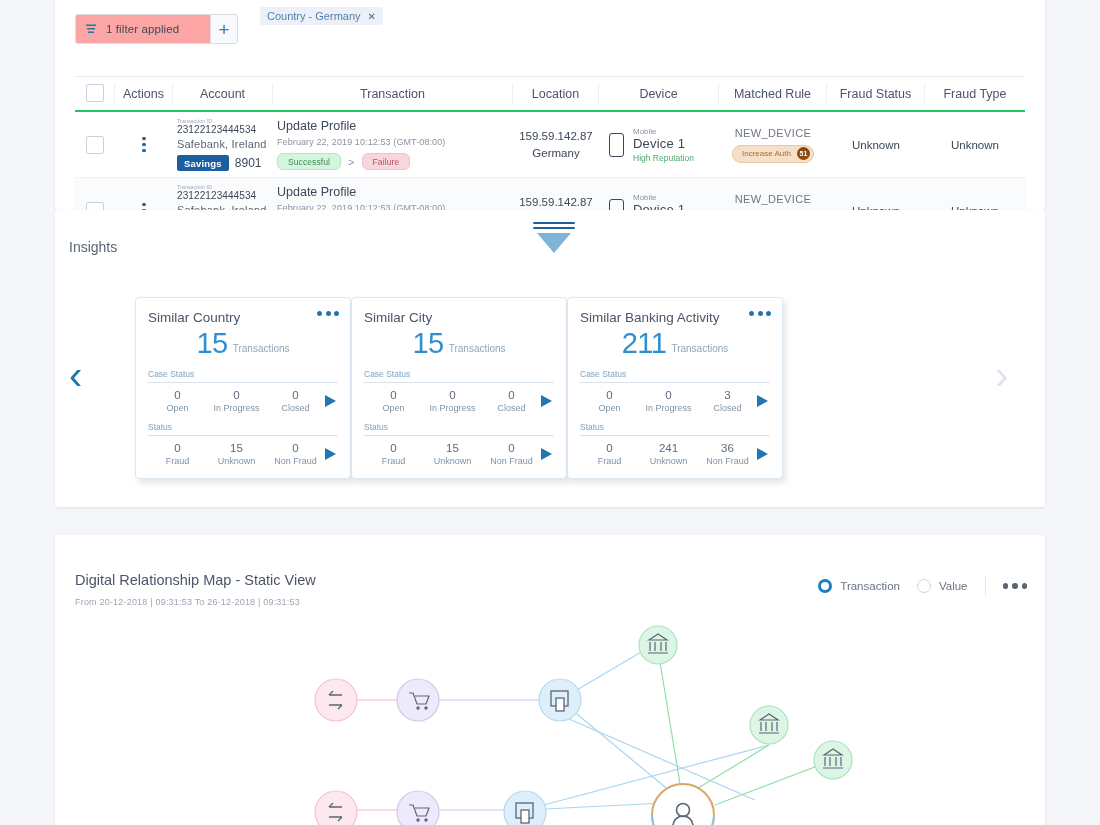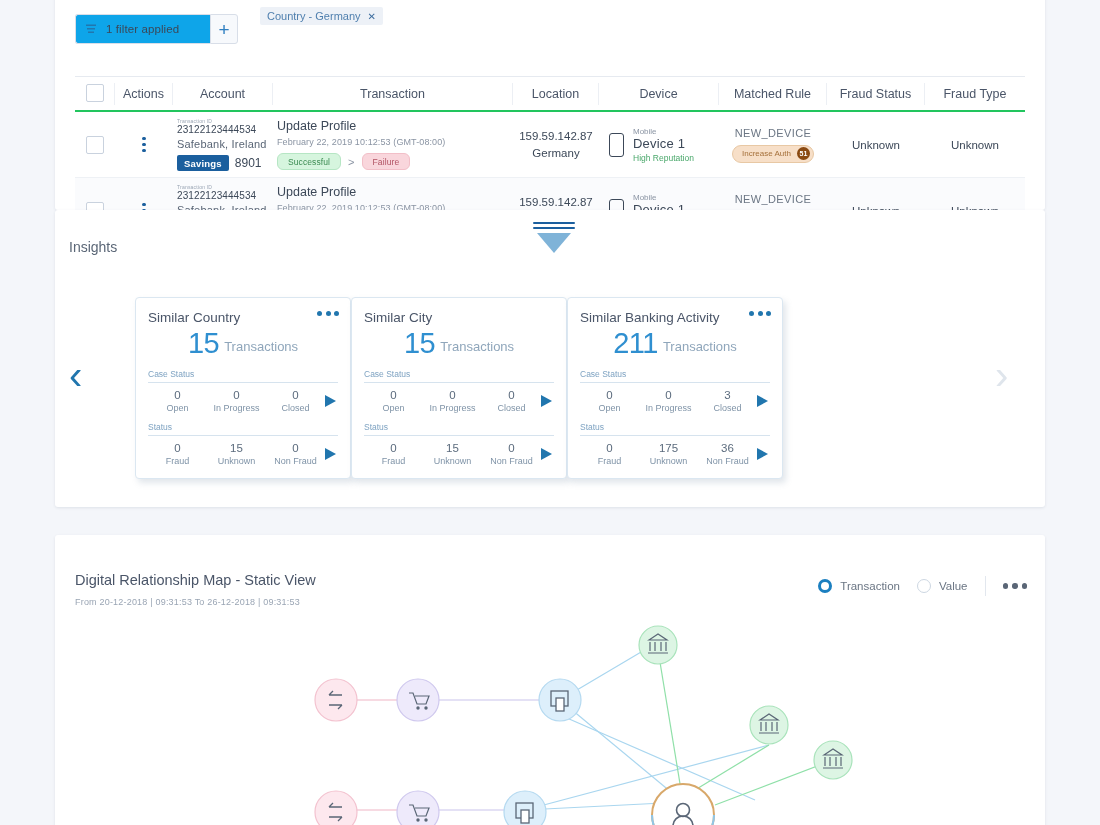--- a/index.html
+++ b/index.html
@@ -14,21 +14,21 @@
   
   .panel-top {
     position: absolute; left: 55px; top: -40px; width: 990px; height: 250px;
     background: #ffffff; border-radius: 3px;
     box-shadow: 0 1px 3px rgba(30,50,80,.10);
   }
   .filter-row { position: absolute; left: 20px; top: 54px; display: flex; align-items: center; }
   .filter-box {
     display: flex; align-items: center; width: 135px; height: 30px;
     border: 1px solid #d8dee8; border-right: none; border-radius: 3px 0 0 3px;
-    background: #0ea5e9; padding-left: 9px;
+    background: #fca5a5; padding-left: 9px;
   }
   .filter-icon { width: 12px; height: 12px; margin-right: 9px; flex: none; }
   .filter-txt { font-size: 11.5px; color: #3c4858; letter-spacing: .1px; }
   .filter-plus {
     width: 28px; height: 30px; border: 1px solid #d8dee8; border-radius: 0 3px 3px 0;
     background: #f7f9fc; display: flex; align-items: center; justify-content: center;
     color: #2f7fc1; font-size: 19px; line-height: 1; font-weight: 300;
   }
   .chip-filter {
     position: absolute; left: 205px; top: 47px; height: 18px;
@@ -142,21 +142,21 @@
     width: 216px; height: 182px; background: #fff;
     border: 1px solid #dbe7f1; border-radius: 4px;
     box-shadow: 3px 4px 6px rgba(120,140,165,.22);
     position: relative; padding: 12px 12px 0;
   }
   .card-h { font-size: 13.5px; color: #4a5568; }
   .card-dots { position: absolute; right: 11px; top: 13px; display: flex; gap: 3.5px; }
   .card-dots i { width: 5px; height: 5px; border-radius: 50%; background: #2176ae; display: block; }
   .big-wrap { display: flex; align-items: flex-end; justify-content: center; gap: 5px; margin-top: 2px; }
   .big-num { font-size: 29px; color: #2f8fd0; font-weight: 300; letter-spacing: -.5px; }
-  .big-sub { font-size: 13px; color: #8fa6bb; margin-bottom: 6px; }
+  .big-sub { font-size: 10px; color: #8fa6bb; margin-bottom: 6px; }
   .sec-lbl { font-size: 8.5px; color: #7fa3c2; margin-top: 9px; }
   .sec-rule { height: 1px; background: #d6e3ee; margin-top: 3px; }
   .stat-row { display: flex; align-items: center; margin-top: 6px; }
   .stat { flex: 1; text-align: center; }
   .stat-v { font-size: 11.5px; color: #5b6b7d; }
   .stat-k { font-size: 9px; color: #7f93a7; margin-top: 2px; }
   .play {
     width: 0; height: 0; margin-right: 2px;
     border-top: 6.5px solid transparent; border-bottom: 6.5px solid transparent;
     border-left: 11px solid #2176ae;
@@ -474,21 +474,21 @@
           <div class="play"></div>
         </div>
         <div class="sec-lbl">Status</div>
         <div class="sec-rule"></div>
         <div class="stat-row">
           <div class="stat">
               <div class="stat-v">0</div>
               <div class="stat-k">Fraud</div>
             </div>
           <div class="stat">
-              <div class="stat-v">175</div>
+              <div class="stat-v">241</div>
               <div class="stat-k">Unknown</div>
             </div>
           <div class="stat">
               <div class="stat-v">36</div>
               <div class="stat-k">Non Fraud</div>
             </div>
           <div class="play"></div>
         </div>
       </div>
     </div>

